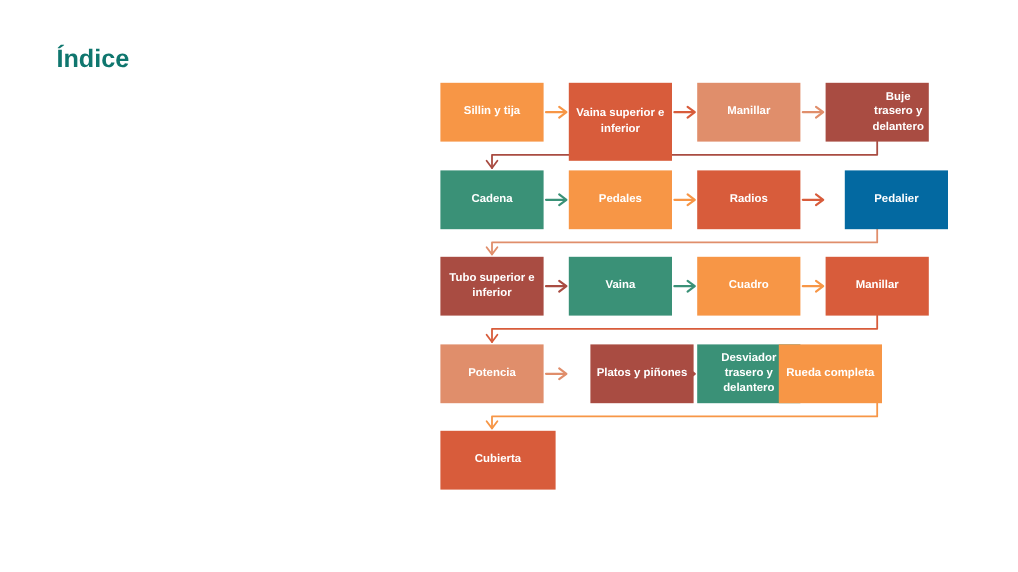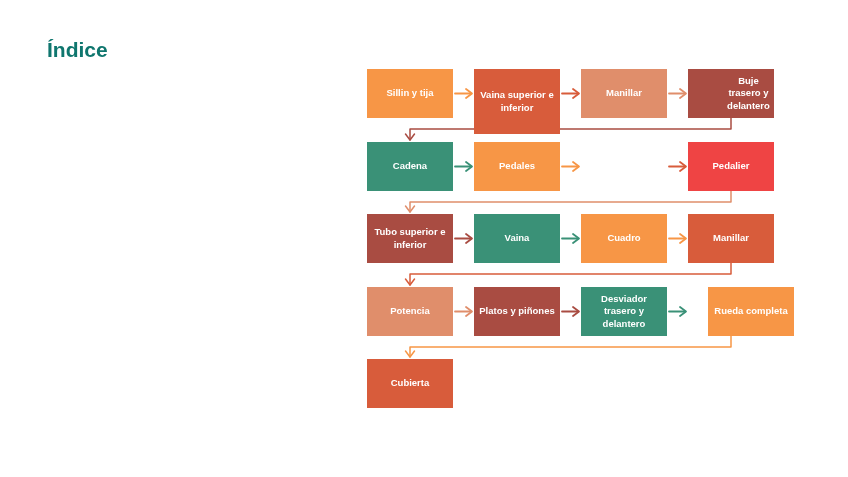--- a/index.html
+++ b/index.html
@@ -109,44 +109,47 @@
       </div>
       <div class="flow-box" style="left: 688px; top: 69px; width: 86px; height: 49px; background: rgb(169, 76, 66); padding-left: 39px;">
         <span>Buje trasero y delantero</span>
       </div>
       <div class="flow-box" style="left: 367px; top: 142px; width: 86px; height: 49px; background: rgb(58, 145, 119); text-align: right;">
         <span>Cadena</span>
       </div>
       <div class="flow-box" style="left: 474px; top: 142px; width: 86px; height: 49px; background: rgb(247, 150, 70); text-align: center;">
         <span>Pedales</span>
       </div>
-      <div class="flow-box" style="left: 688px; top: 142px; width: 86px; height: 49px; background: #ef4444;">
+      <div class="flow-box" style="left: 581px; top: 142px; width: 86px; height: 49px; background: rgb(216, 92, 59);">
+        <span>Radios</span>
+      </div>
+      <div class="flow-box" style="left: 704px; top: 142px; width: 86px; height: 49px; background: #0369a1;">
         <span>Pedalier</span>
       </div>
       <div class="flow-box" style="left: 367px; top: 214px; width: 86px; height: 49px; background: rgb(169, 76, 66);">
         <span>Tubo superior e inferior</span>
       </div>
       <div class="flow-box" style="left: 474px; top: 214px; width: 86px; height: 49px; background: rgb(58, 145, 119);">
         <span>Vaina</span>
       </div>
       <div class="flow-box" style="left: 581px; top: 214px; width: 86px; height: 49px; background: rgb(247, 150, 70); align-items: center;">
         <span>Cuadro</span>
       </div>
       <div class="flow-box" style="left: 688px; top: 214px; width: 86px; height: 49px; background: rgb(216, 92, 59);">
         <span>Manillar</span>
       </div>
       <div class="flow-box" style="left: 367px; top: 287px; width: 86px; height: 49px; background: rgb(224, 142, 107);">
         <span>Potencia</span>
       </div>
-      <div class="flow-box" style="left: 474px; top: 287px; width: 86px; height: 49px; background: rgb(169, 76, 66);">
+      <div class="flow-box" style="left: 492px; top: 287px; width: 86px; height: 49px; background: rgb(169, 76, 66);">
         <span>Platos y piñones</span>
       </div>
       <div class="flow-box" style="left: 581px; top: 287px; width: 86px; height: 49px; background: rgb(58, 145, 119); justify-content: flex-end;">
         <span>Desviador trasero y delantero</span>
       </div>
-      <div class="flow-box" style="left: 708px; top: 287px; width: 86px; height: 49px; background: rgb(247, 150, 70);">
+      <div class="flow-box" style="left: 649px; top: 287px; width: 86px; height: 49px; background: rgb(247, 150, 70);">
         <span>Rueda completa</span>
       </div>
-      <div class="flow-box" style="left: 367px; top: 359px; width: 86px; height: 49px; background: rgb(216, 92, 59);">
+      <div class="flow-box" style="left: 367px; top: 359px; width: 96px; height: 49px; background: rgb(216, 92, 59);">
         <span>Cubierta</span>
       </div>
     </div>
 </div>
 
 </body></html>

